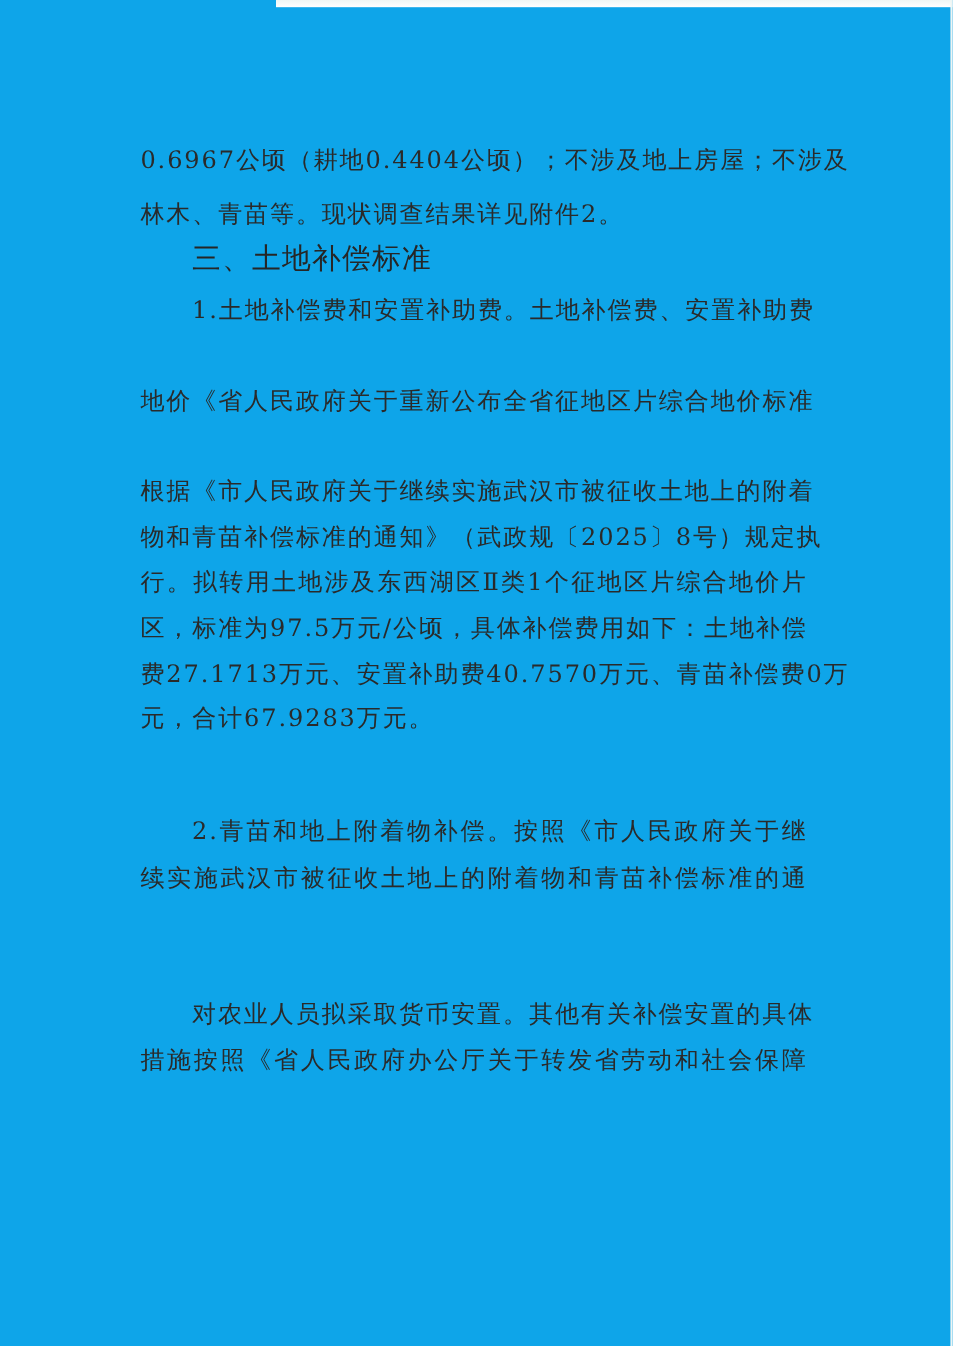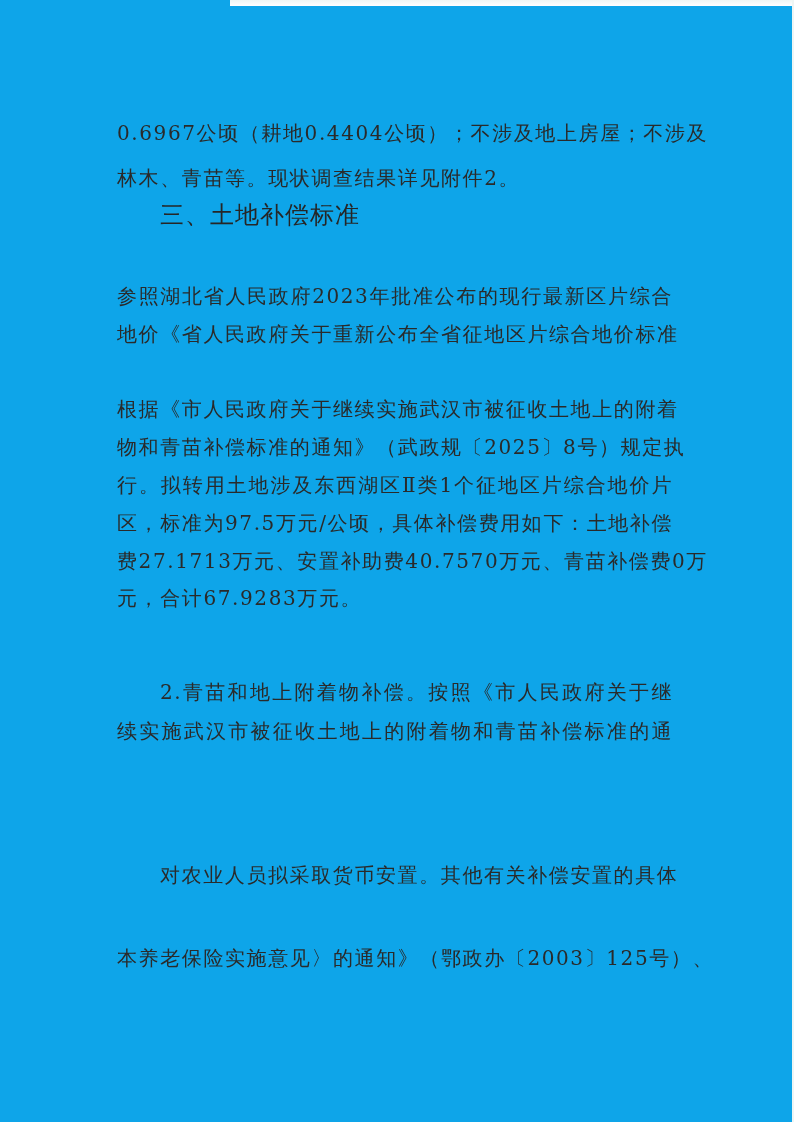--- a/index.html
+++ b/index.html
@@ -68,28 +68,28 @@
 
 <div class="page">
   <div class="scan-top"></div>
   <div class="scan-edge"></div>
 
   <div class="line" style="top:119px">0.6967公顷（耕地0.4404公顷）；不涉及地上房屋；不涉及</div>
   <div class="line last" style="top:164px">林木、青苗等。现状调查结果详见附件2。</div>
 
   <div class="heading" style="top:201px">三、土地补偿标准</div>
 
-  <div class="line" style="top:282px">参照湖北省人民政府2023年批准公布的现行最新区片综合</div>
+  <div class="line indent" style="top:244px">1.土地补偿费和安置补助费。土地补偿费、安置补助费</div>
   <div class="line" style="top:320px">地价《省人民政府关于重新公布全省征地区片综合地价标准</div>
   <div class="line" style="top:395px">根据《市人民政府关于继续实施武汉市被征收土地上的附着</div>
   <div class="line" style="top:433px">物和青苗补偿标准的通知》（武政规〔2025〕8号）规定执</div>
   <div class="line" style="top:471px">行。拟转用土地涉及东西湖区Ⅱ类1个征地区片综合地价片</div>
   <div class="line" style="top:509px">区，标准为97.5万元/公顷，具体补偿费用如下：土地补偿</div>
   <div class="line" style="top:547px">费27.1713万元、安置补助费40.7570万元、青苗补偿费0万</div>
   <div class="line last" style="top:584px">元，合计67.9283万元。</div>
 
   <div class="line indent" style="top:678px">2.青苗和地上附着物补偿。按照《市人民政府关于继</div>
   <div class="line" style="top:717px">续实施武汉市被征收土地上的附着物和青苗补偿标准的通</div>
 
 
-  <div class="line indent" style="top:861px">对农业人员拟采取货币安置。其他有关补偿安置的具体</div>
-  <div class="line" style="top:944px">本养老保险实施意见〉的通知》（鄂政办〔2003〕125号）、</div>
+  <div class="line indent" style="top:831px">对农业人员拟采取货币安置。其他有关补偿安置的具体</div>
+  <div class="line" style="top:869px">措施按照《省人民政府办公厅关于转发省劳动和社会保障</div>
 </div>
 
 </body></html>

